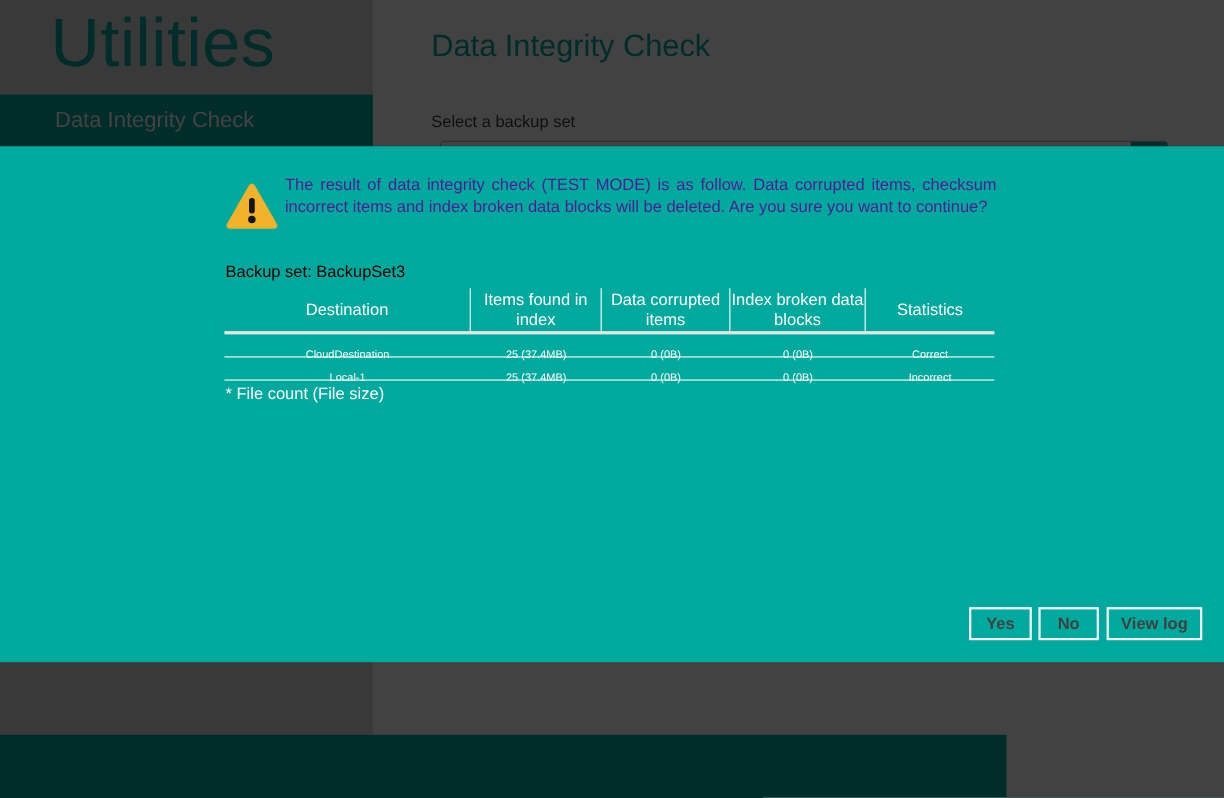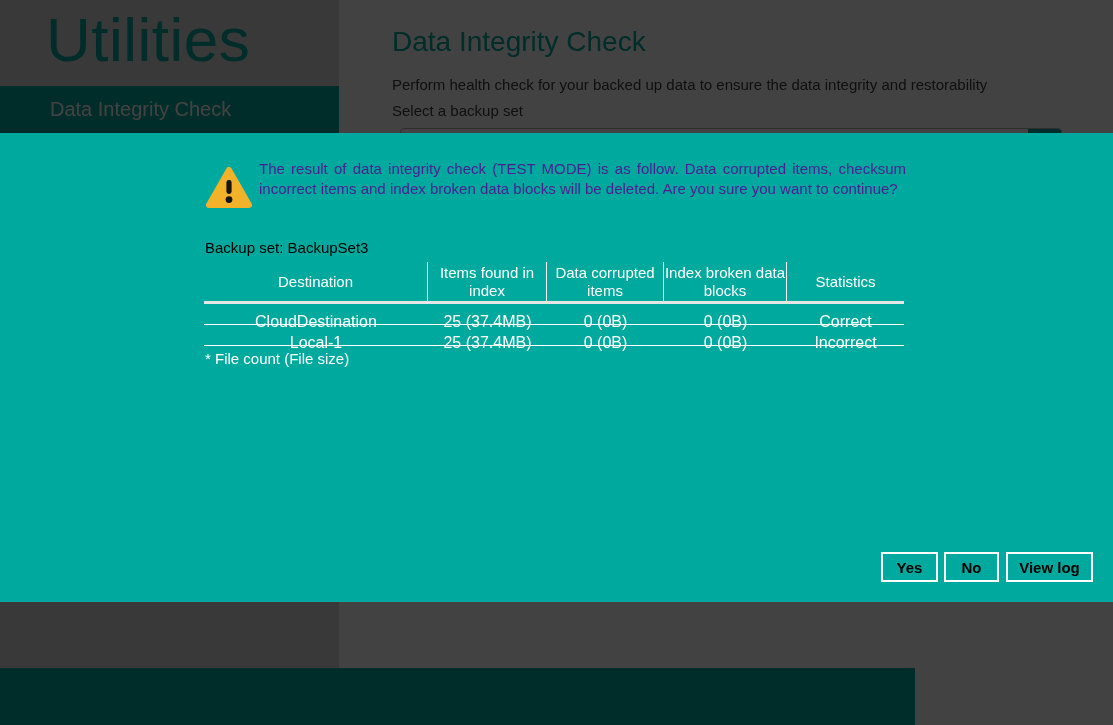--- a/index.html
+++ b/index.html
@@ -36,47 +36,46 @@
   .warn-icon{position:absolute;left:205px;top:31px;width:48px;height:48px;}
   .dialog-message{position:absolute;left:259px;top:26px;width:647px;font-size:15px;line-height:20px;
     color:#4c1d95;text-align:justify;}
   .backupset{position:absolute;left:205px;top:106px;font-size:15px;color:#000000;}
   .dtable{position:absolute;left:204px;top:129px;width:700px;}
   .thead{display:flex;height:39px;border-bottom:3px solid #e5e5e5;}
   .th{display:flex;align-items:center;justify-content:center;text-align:center;
     font-size:15px;line-height:18px;color:#fff;box-sizing:border-box;}
   .th.sep{border-right:1px solid #ffffff;}
   .trow{display:flex;height:20px;border-bottom:1px solid #ffffff;}
-  .td{display:flex;align-items:center;justify-content:center;font-size:16px;color:#fff;box-sizing:border-box;margin-top:16px;}
+  .td{display:flex;align-items:center;justify-content:center;font-size:10px;color:#fff;box-sizing:border-box;margin-top:16px;}
   .c0{width:224px;} .c1{width:119px;} .c2{width:117px;} .c3{width:123px;} .c4{width:117px;}
   .footnote{position:absolute;left:205px;top:217px;font-size:15px;color:#ffffff;}
   .modal-btn{
     position:absolute;top:419px;height:30px;box-sizing:border-box;background:transparent;
-    border:2px solid #ffffff;color:#000000;font-size:15px;font-weight:700;
+    border:2px solid #ffffff;color:#404040;font-size:15px;font-weight:700;
     font-family:"Liberation Sans","DejaVu Sans",sans-serif;cursor:pointer;padding:0;
   }
   .yes-btn{left:881px;width:57px;}
   .no-btn{left:944px;width:55px;}
   .viewlog-btn{left:1006px;width:87px;}
 </style>
 </head>
 <body>
 
 <div class="app">
 
   <div class="sidebar">
     <div class="sidebar-title">Utilities</div>
     <div class="nav-item">
       <span>Data Integrity Check</span>
     </div>
   </div>
 
   <div class="main">
     <div class="main-title">Data Integrity Check</div>
-    <div class="main-desc">Perform health check for your backed up data to ensure the data integrity and restorability</div>
     <div class="select-label">Select a backup set</div>
     <div class="dropdown">
       <div class="dropdown-btn">▼</div>
     </div>
   </div>
 
   <div class="footer">
     <button class="ghost-btn close-btn">Close</button>
     <button class="ghost-btn help-btn">Help</button>
   </div>

